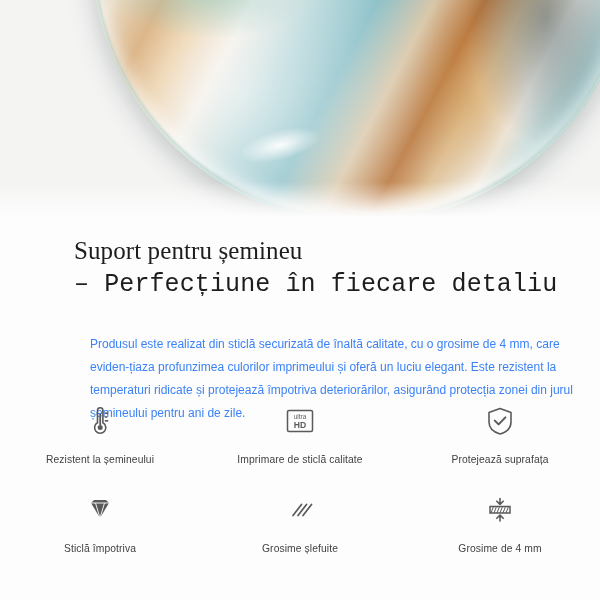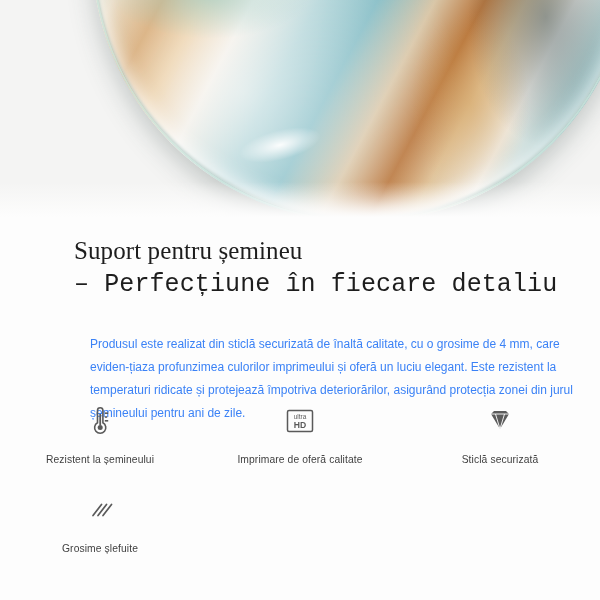--- a/index.html
+++ b/index.html
@@ -210,42 +210,62 @@
     </div>
 
     <div class="feature">
       <div class="feature-icon">
         <svg width="40" height="40" viewBox="0 0 40 40">
           <rect x="7.5" y="9.5" width="25" height="21" rx="1.5" fill="none" stroke="#5a5a5a" stroke-width="1.5"></rect>
           <text x="20" y="18.4" text-anchor="middle" font-family="Liberation Sans, sans-serif" font-size="6.4" fill="#5a5a5a">ultra</text>
           <text x="20" y="27.2" text-anchor="middle" font-family="Liberation Sans, sans-serif" font-size="8.6" font-weight="bold" fill="#5a5a5a">HD</text>
         </svg>
       </div>
-      <div class="feature-label">Imprimare de oferă calitate</div>
-    </div>
-
+      <div class="feature-label">Imprimare de sticlă calitate</div>
+    </div>
+
+    <div class="feature">
+      <div class="feature-icon">
+        <svg width="40" height="40" viewBox="0 0 40 40">
+          <path d="M20 7.5 L31 11.5 V21 c0 6.6 -5 10.2 -11 12 -6 -1.8 -11 -5.4 -11 -12 V11.5 Z" fill="none" stroke="#5a5a5a" stroke-width="1.6" stroke-linejoin="round"></path>
+          <path d="M14.8 19.6 l3.8 3.8 6.8 -7" fill="none" stroke="#5a5a5a" stroke-width="2" stroke-linecap="round" stroke-linejoin="round"></path>
+        </svg>
+      </div>
+      <div class="feature-label">Protejează suprafața</div>
+    </div>
 
     <div class="feature">
       <div class="feature-icon">
         <svg width="40" height="40" viewBox="0 0 40 40">
           <path d="M11 13 h18 l-9 15 z" fill="#5a5a5a"></path>
           <path d="M11 13 h18 l-3 -3 h-12 z" fill="#5a5a5a"></path>
           <path d="M15.5 13 l4.5 15 4.5 -15" fill="none" stroke="#ffffff" stroke-width="0.9"></path>
           <path d="M11 13 h18" fill="none" stroke="#ffffff" stroke-width="0.9"></path>
         </svg>
       </div>
-      <div class="feature-label">Sticlă securizată</div>
+      <div class="feature-label">Sticlă împotriva</div>
     </div>
 
     <div class="feature">
       <div class="feature-icon">
         <svg width="40" height="40" viewBox="0 0 40 40" stroke="#5a5a5a" stroke-width="1.7" stroke-linecap="round">
           <line x1="13" y1="25.5" x2="21.5" y2="14.5"></line>
           <line x1="18" y1="25.5" x2="26.5" y2="14.5"></line>
           <line x1="23" y1="25.5" x2="31.5" y2="14.5"></line>
         </svg>
       </div>
       <div class="feature-label">Grosime șlefuite</div>
     </div>
 
+    <div class="feature">
+      <div class="feature-icon">
+        <svg width="40" height="40" viewBox="0 0 40 40">
+          <path d="M20 8.5 v5.5 M16.8 11.2 L20 14.4 23.2 11.2" fill="none" stroke="#5a5a5a" stroke-width="1.6" stroke-linecap="round" stroke-linejoin="round"></path>
+          <rect x="10" y="16.5" width="20" height="6.5" fill="none" stroke="#5a5a5a" stroke-width="1.5"></rect>
+          <path d="M11 23 L13.5 16.5 M14 23 L16.5 16.5 M17 23 L19.5 16.5 M20 23 L22.5 16.5 M23 23 L25.5 16.5 M26 23 L28.5 16.5" stroke="#5a5a5a" stroke-width="1"></path>
+          <path d="M20 31 v-5.5 M16.8 28.3 L20 25.1 23.2 28.3" fill="none" stroke="#5a5a5a" stroke-width="1.6" stroke-linecap="round" stroke-linejoin="round"></path>
+        </svg>
+      </div>
+      <div class="feature-label">Grosime de 4 mm</div>
+    </div>
 
   </div>
 </div>
 
 </body></html>

